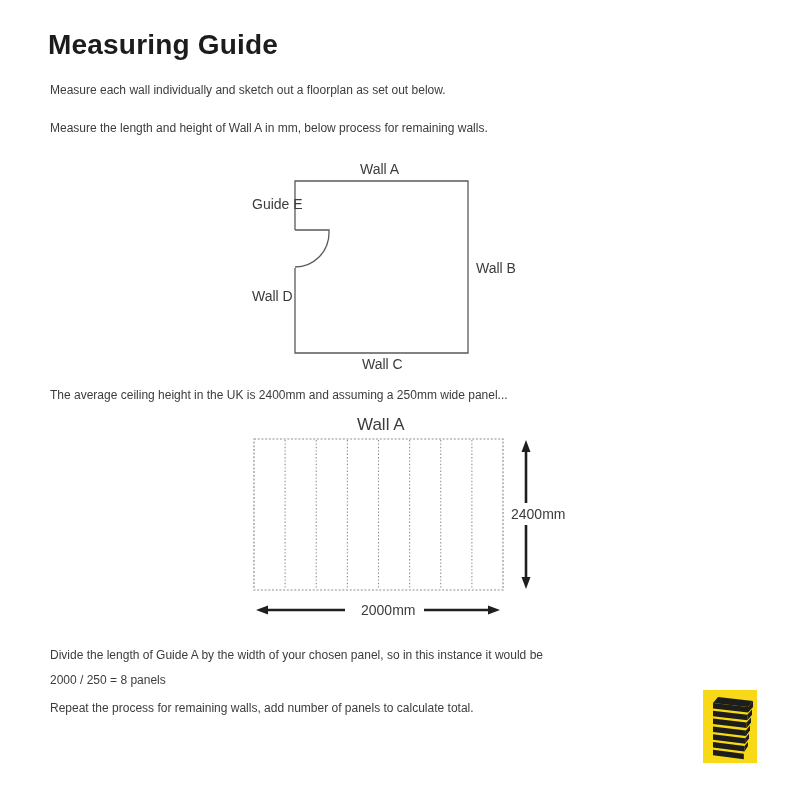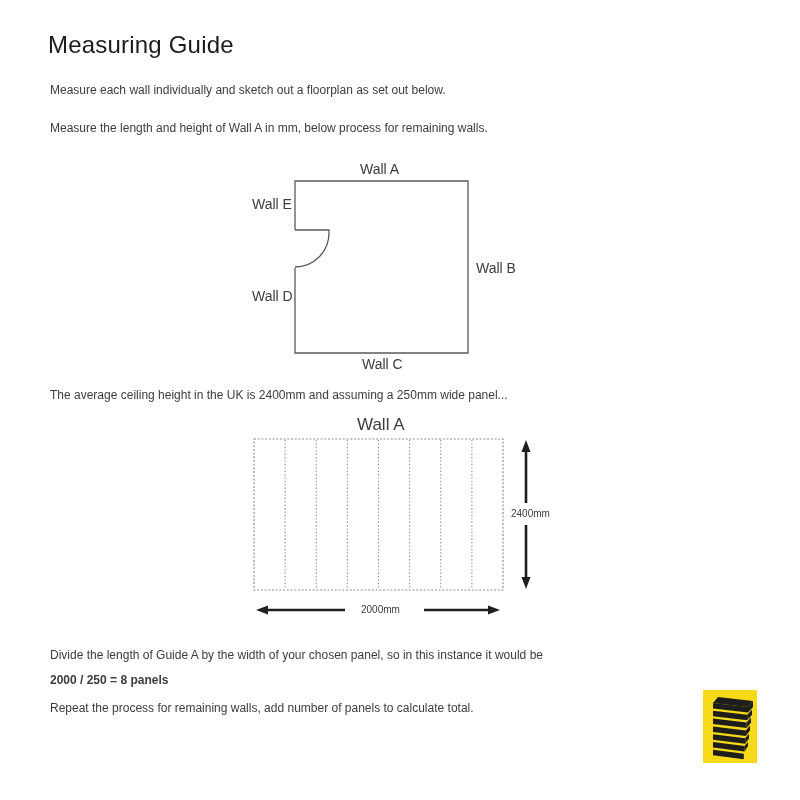--- a/index.html
+++ b/index.html
@@ -7,27 +7,27 @@
     --arrow:#1F1F1F; --bg:#FFFFFF; --logo-bg:#F7D917; --logo-fg:#1D1D1B;
   }
   *{box-sizing:border-box;}
   html,body{margin:0;padding:0;}
   body{
     width:800px;height:800px;background:var(--bg);position:relative;overflow:hidden;
     font-family:"Liberation Sans",sans-serif;color:var(--text);
   }
   h1.title{
     position:absolute;left:48px;top:31px;margin:0;
-    font-size:24px;line-height:28px;font-weight:normal;color:var(--title);letter-spacing:.2px;
+    font-size:28px;line-height:28px;font-weight:bold;color:var(--title);letter-spacing:.2px;
   }
   .t{position:absolute;font-size:12px;line-height:18px;white-space:nowrap;}
-  .bold{font-weight:bold;}
+  .bold{font-weight:normal;}
   .label{position:absolute;font-size:14px;line-height:16px;white-space:nowrap;}
   .plabel{position:absolute;font-size:17px;line-height:19px;white-space:nowrap;}
-  .dim{position:absolute;font-size:10px;line-height:16px;white-space:nowrap;}
+  .dim{position:absolute;font-size:14px;line-height:16px;white-space:nowrap;}
   svg.overlay{position:absolute;left:0;top:0;pointer-events:none;}
   .outline{fill:none;stroke:var(--line);stroke-width:1.3;}
   .dottedrect{fill:none;stroke:var(--dotted);stroke-width:1.2;stroke-dasharray:2 1.7;}
   .divider{stroke:var(--dotted);stroke-width:1.1;stroke-dasharray:1.4 2;}
   .arrowline{stroke:var(--arrow);stroke-width:2.6;}
   .arrowhead{fill:var(--arrow);stroke:none;}
   .logo{position:absolute;left:703px;top:690px;width:54px;height:73px;}
 </style>
 </head>
 <body>
@@ -63,21 +63,21 @@
   <line class="arrowline" x1="526" y1="525" x2="526" y2="578"></line>
   <polygon class="arrowhead" points="526,589 521.5,577 530.5,577"></polygon>
 
   <polygon class="arrowhead" points="256,610 268,605.5 268,614.5"></polygon>
   <line class="arrowline" x1="267" y1="610" x2="345" y2="610"></line>
   <line class="arrowline" x1="424" y1="610" x2="489" y2="610"></line>
   <polygon class="arrowhead" points="500,610 488,605.5 488,614.5"></polygon>
 </svg>
 
 <div class="label" style="left:360px;top:161px">Wall A</div>
-<div class="label" style="left:252px;top:196px">Wall E</div>
+<div class="label" style="left:252px;top:196px">Guide E</div>
 <div class="label" style="left:476px;top:260px">Wall B</div>
 <div class="label" style="left:252px;top:288px">Wall D</div>
 <div class="label" style="left:362px;top:356px">Wall C</div>
 
 <div class="plabel" style="left:357px;top:415px">Wall A</div>
 <div class="dim" style="left:511px;top:506px">2400mm</div>
 <div class="dim" style="left:361px;top:602px">2000mm</div>
 
 <svg class="logo" viewBox="0 0 54 73">
   <rect x="0" y="0" width="54" height="73" style="fill:var(--logo-bg)"></rect>

